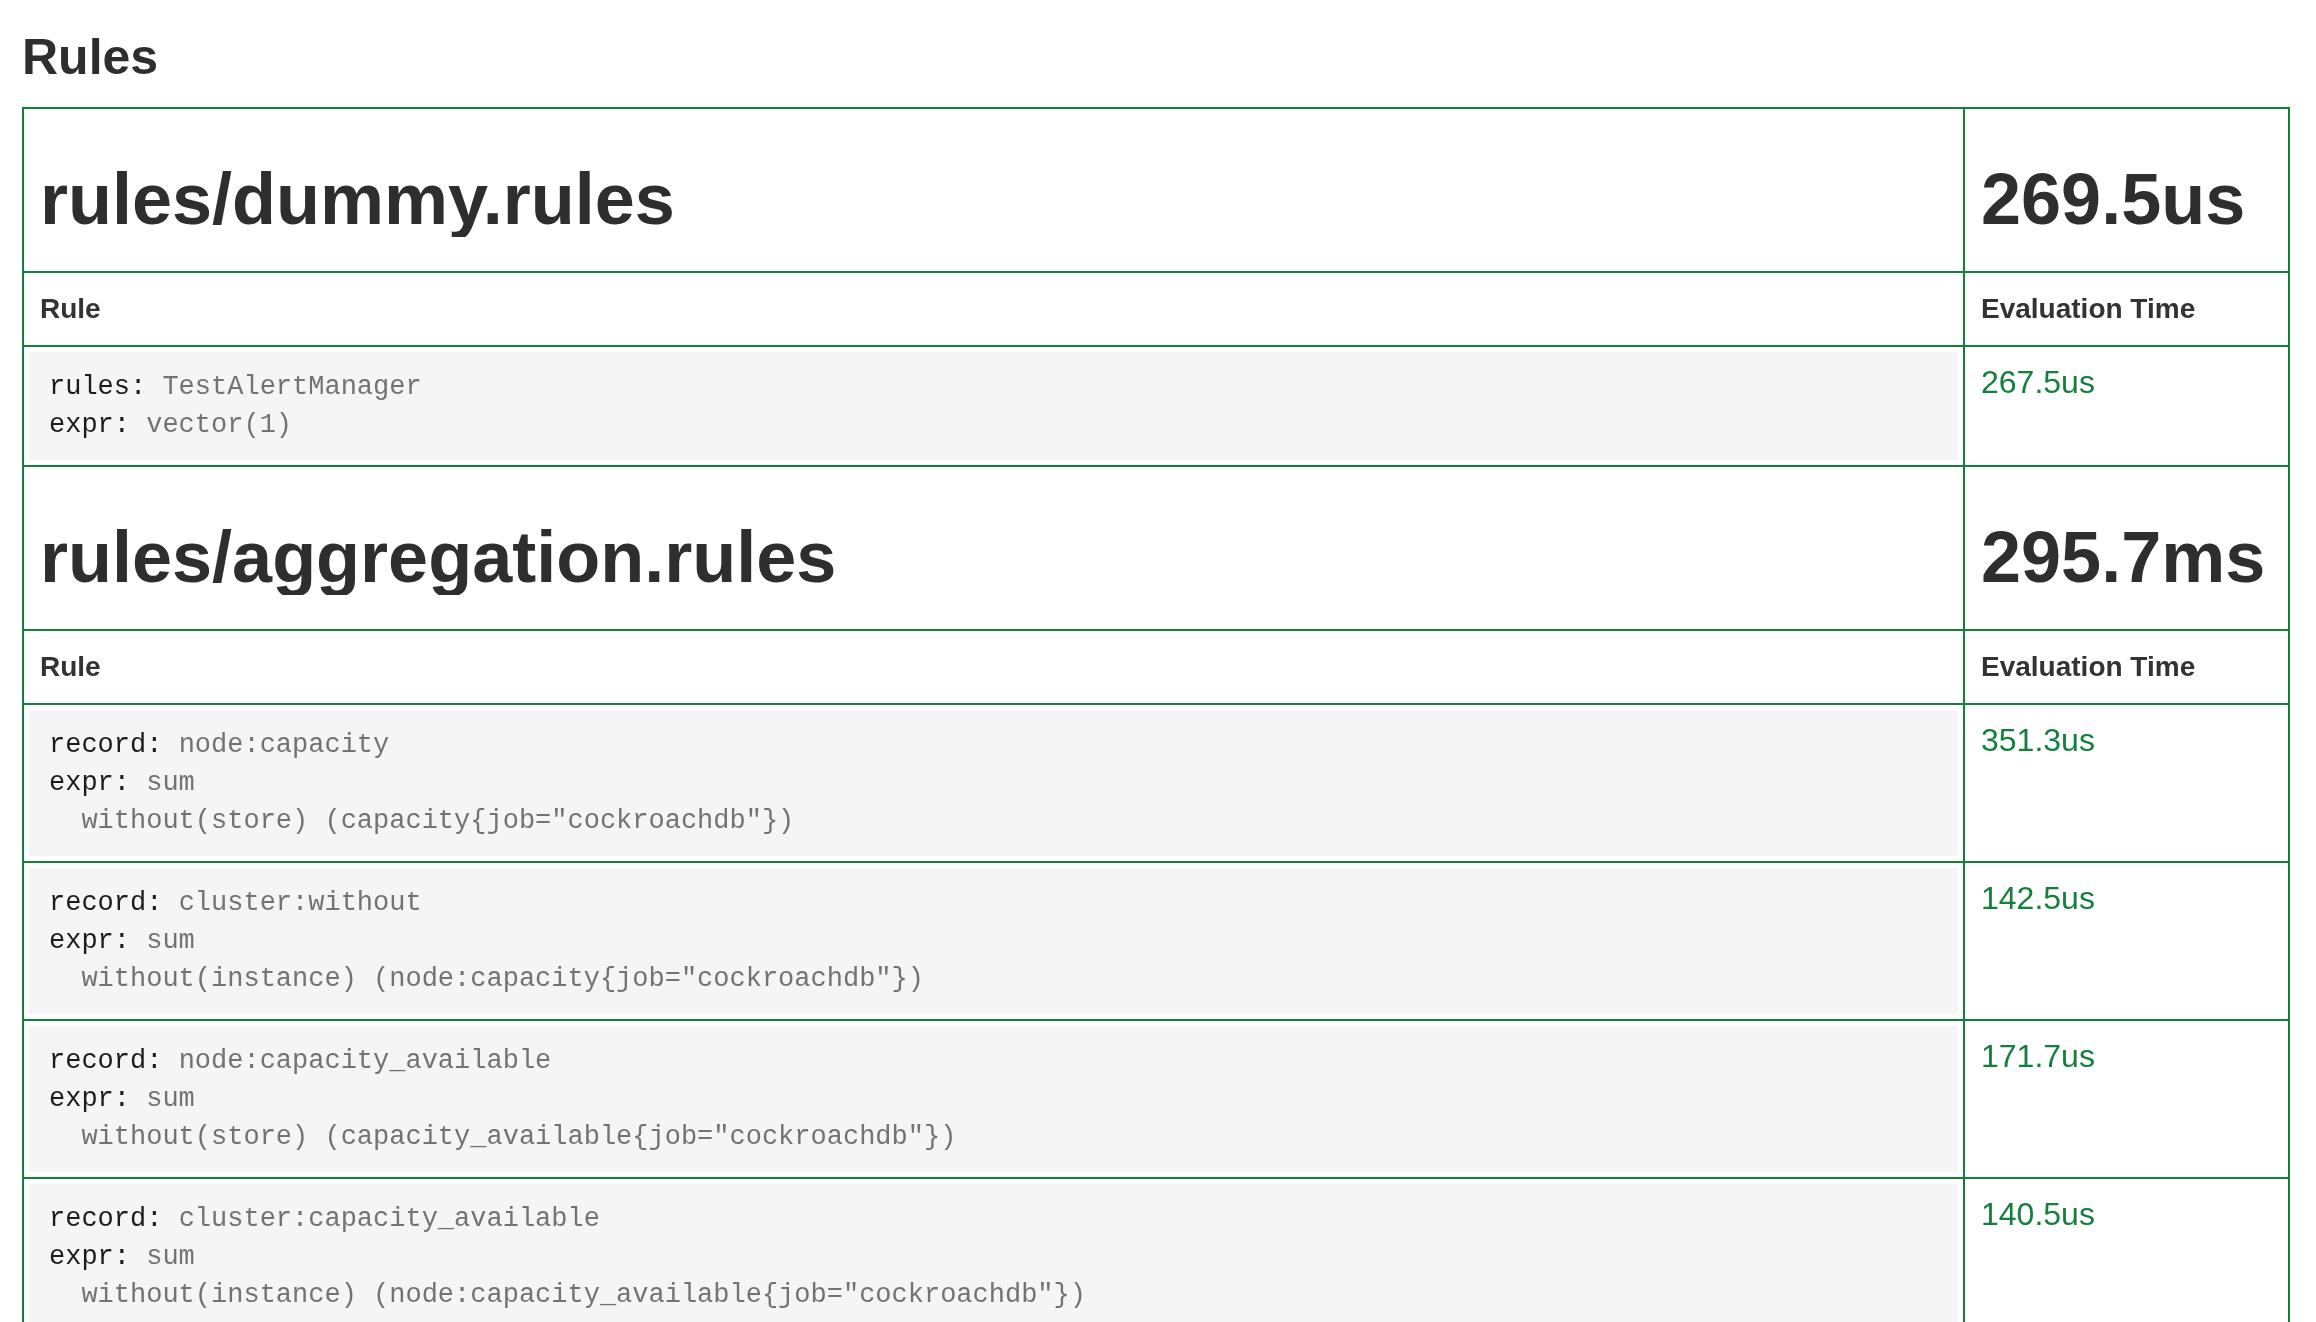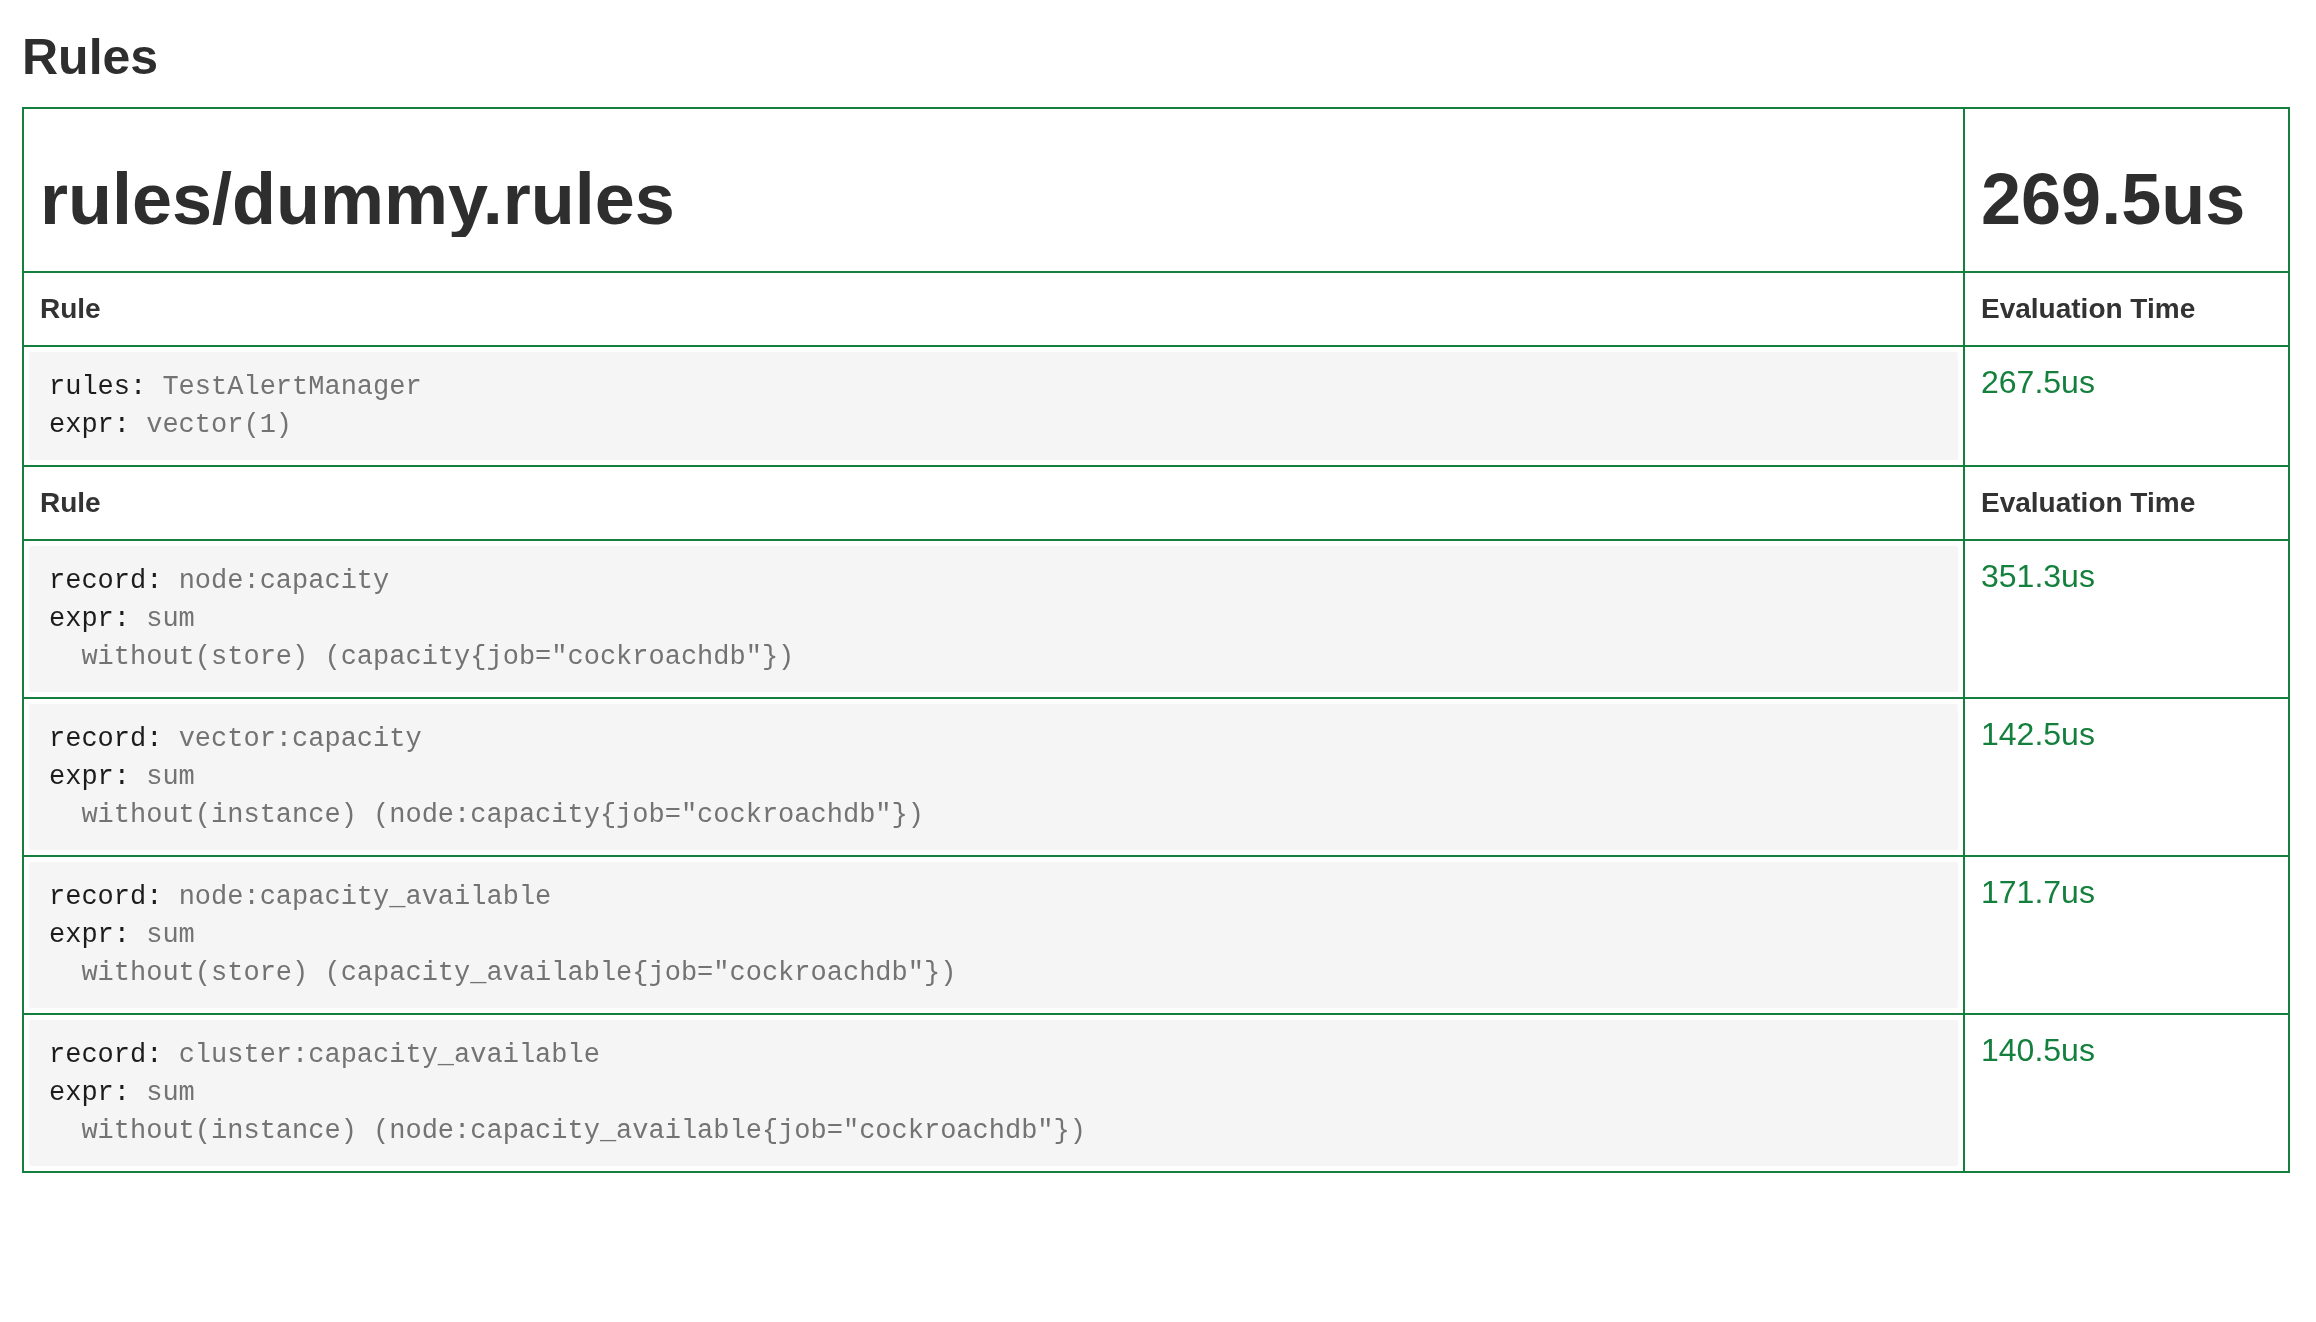--- a/index.html
+++ b/index.html
@@ -73,34 +73,42 @@
       <th class="col-hdr">Evaluation Time</th>
     </tr>
     <tr>
       <td class="rule-cell">
         <pre class="rule-code"><div class="code-line"><span class="k">rules: </span><span class="v">TestAlertManager</span></div><div class="code-line"><span class="k">expr: </span><span class="v">vector(1)</span></div></pre>
       </td>
       <td class="time-cell">267.5us</td>
     </tr>
 
     <tr>
+      <th class="file-cell">
+        <div class="group-heading">rules/aggregation.rules</div>
+      </th>
+      <th class="total-cell">
+        <div class="group-heading">295.7ms</div>
+      </th>
+    </tr>
+    <tr>
       <th class="col-hdr">Rule</th>
       <th class="col-hdr">Evaluation Time</th>
     </tr>
 
     <tr>
       <td class="rule-cell">
         <pre class="rule-code"><div class="code-line"><span class="k">record: </span><span class="v">node:capacity</span></div><div class="code-line"><span class="k">expr: </span><span class="v">sum</span></div><div class="code-line"><span class="k"></span><span class="v">  without(store) (capacity{job="cockroachdb"})</span></div></pre>
       </td>
       <td class="time-cell">351.3us</td>
     </tr>
 
     <tr>
       <td class="rule-cell">
-        <pre class="rule-code"><div class="code-line"><span class="k">record: </span><span class="v">vector:capacity</span></div><div class="code-line"><span class="k">expr: </span><span class="v">sum</span></div><div class="code-line"><span class="k"></span><span class="v">  without(instance) (node:capacity{job="cockroachdb"})</span></div></pre>
+        <pre class="rule-code"><div class="code-line"><span class="k">record: </span><span class="v">cluster:without</span></div><div class="code-line"><span class="k">expr: </span><span class="v">sum</span></div><div class="code-line"><span class="k"></span><span class="v">  without(instance) (node:capacity{job="cockroachdb"})</span></div></pre>
       </td>
       <td class="time-cell">142.5us</td>
     </tr>
 
     <tr>
       <td class="rule-cell">
         <pre class="rule-code"><div class="code-line"><span class="k">record: </span><span class="v">node:capacity_available</span></div><div class="code-line"><span class="k">expr: </span><span class="v">sum</span></div><div class="code-line"><span class="k"></span><span class="v">  without(store) (capacity_available{job="cockroachdb"})</span></div></pre>
       </td>
       <td class="time-cell">171.7us</td>
     </tr>

